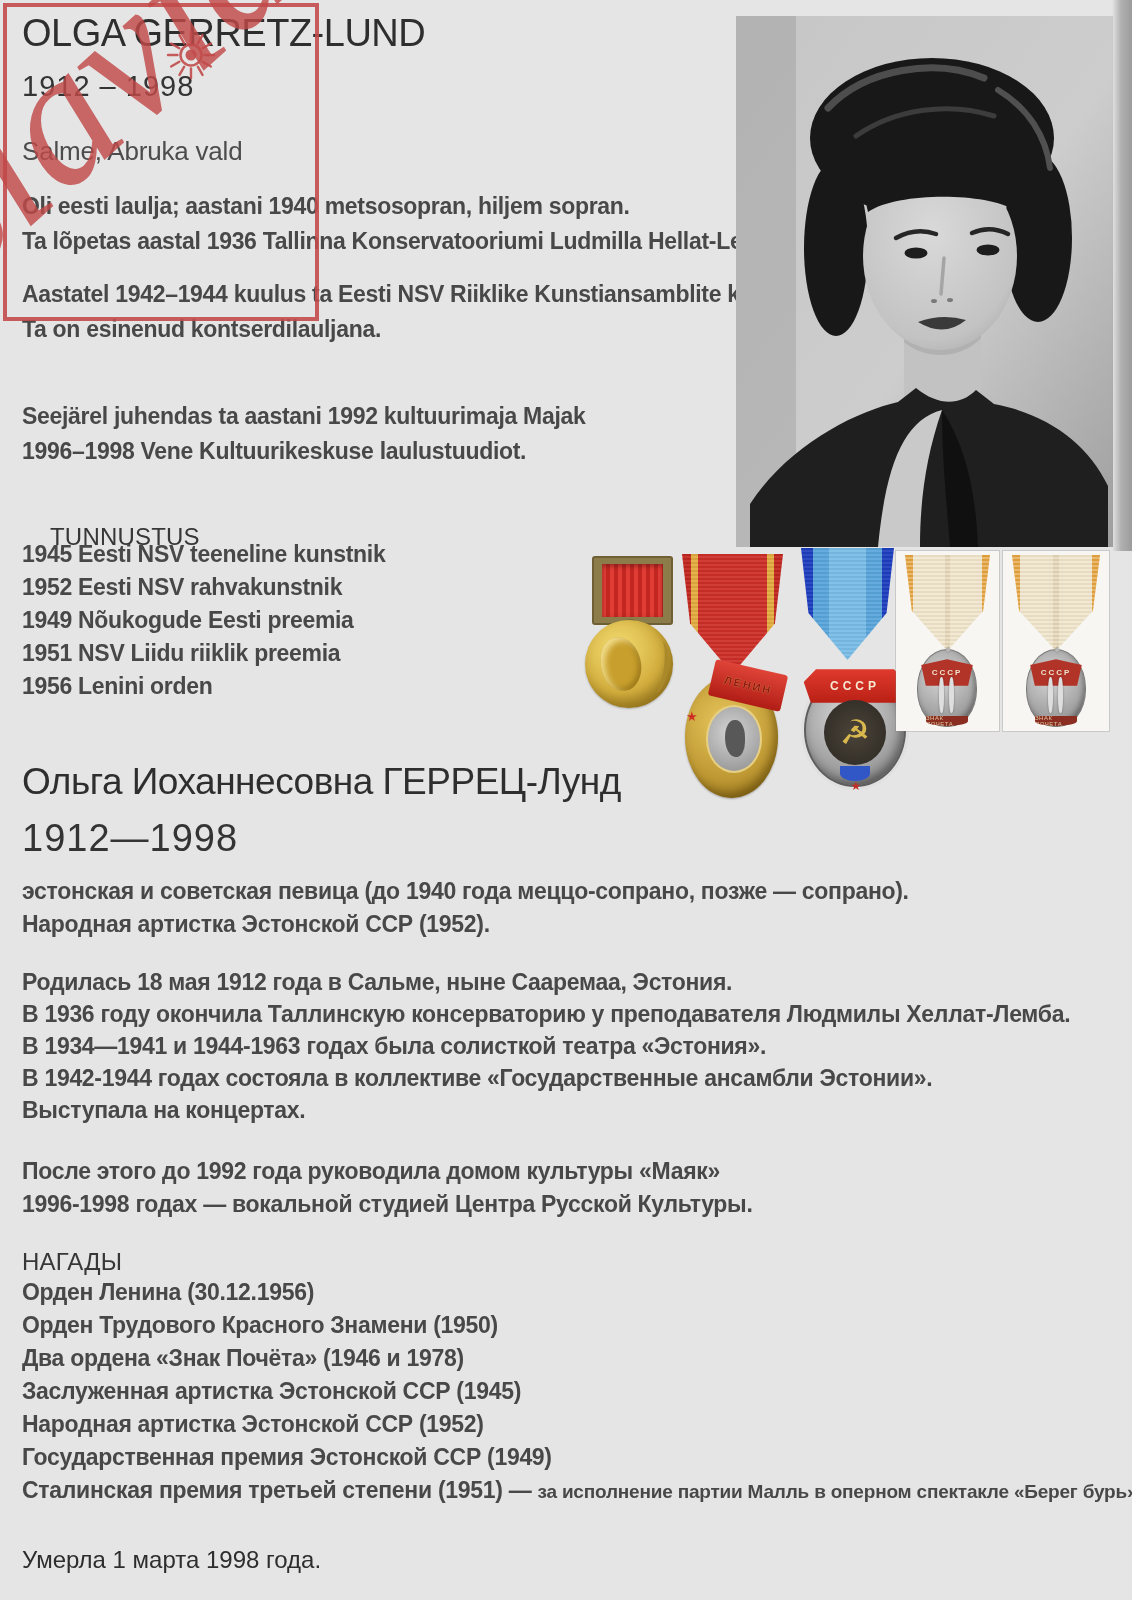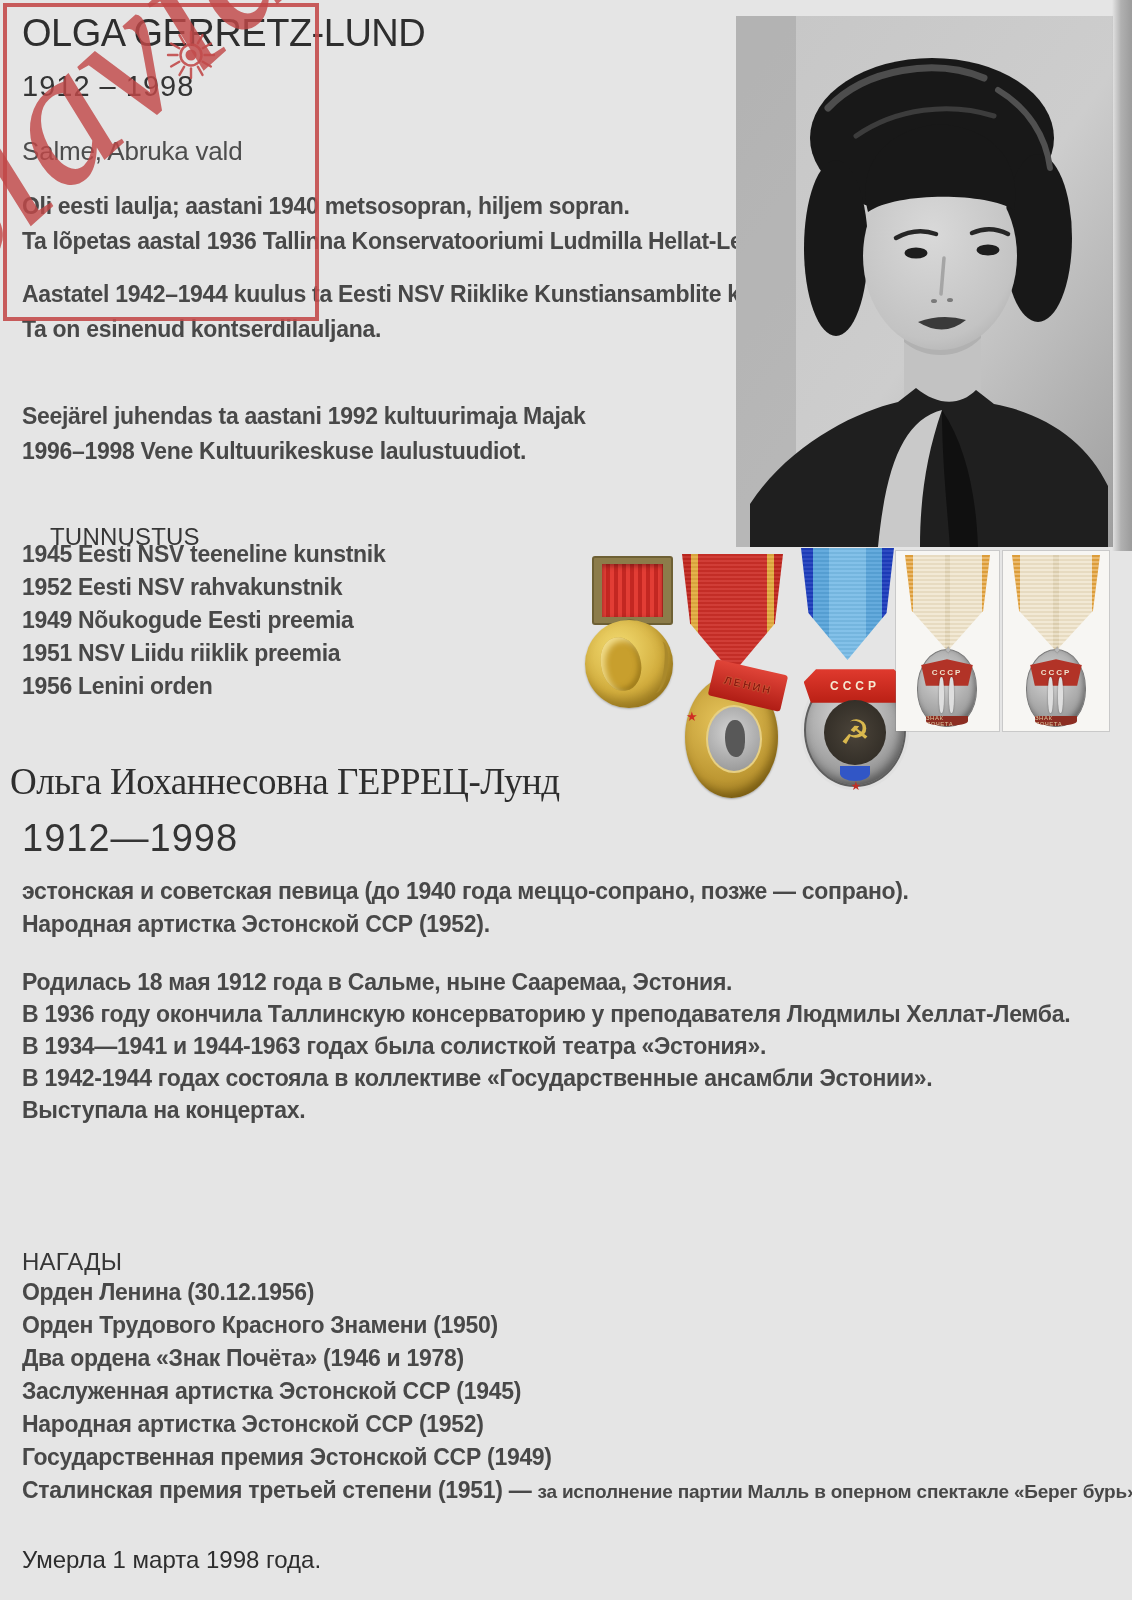--- a/index.html
+++ b/index.html
@@ -12,21 +12,21 @@
   .abs{position:absolute;}
   .nowrap{white-space:nowrap;}
 
   
   .h1-est{left:22px;top:12px;font-size:38px;line-height:1.15;color:#2e2e2e;letter-spacing:-.5px;font-weight:400;}
   .years-est{left:22px;top:70px;font-size:29px;line-height:1.15;color:#343434;letter-spacing:1px;font-weight:300;}
   .birthplace{left:22px;top:136px;font-size:26px;color:#4c4c4c;letter-spacing:-.2px;}
   .body-block{left:22px;font-size:23px;letter-spacing:-.3px;color:#484848;font-weight:bold;}
   .lh35{line-height:35px;} .lh33{line-height:33px;} .lh32{line-height:32px;}
   .sec-title{left:22px;font-size:24px;color:#373737;letter-spacing:.2px;}
-  .h2-ru{left:10px;top:760px;font-size:37px;line-height:1.2;color:#2e2e2e;letter-spacing:-.5px;font-family:Liberation Serif, serif;}
+  .h2-ru{left:22px;top:760px;font-size:37px;line-height:1.2;color:#2e2e2e;letter-spacing:-.5px;}
   .years-ru{left:22px;top:817px;font-size:38px;color:#343434;letter-spacing:1px;}
   .stalin-note{font-size:19px;letter-spacing:-.2px;}
   .death{left:22px;top:1546px;font-size:24px;color:#2d2d2d;}
 
   
   .wm-box{left:3px;top:3px;width:308px;height:310px;border:4px solid rgba(195,75,75,.9);z-index:6;}
   .wm-text{
     left:-20px;top:118px;z-index:6;
     font-family:"Liberation Serif", serif;font-style:italic;
     font-size:190px;line-height:1.1;color:rgba(193,72,72,.82);
@@ -267,20 +267,24 @@
   </div>
 
   <div class="abs body-block lh32" style="top:966px;">
     <div class="nowrap">Родилась 18 мая 1912 года в Сальме, ныне Сааремаа, Эстония.</div>
     <div class="nowrap">В 1936 году окончила Таллинскую консерваторию у преподавателя Людмилы Хеллат-Лемба.</div>
     <div class="nowrap">В 1934—1941 и 1944-1963 годах была солисткой театра «Эстония».</div>
     <div class="nowrap">В 1942-1944 годах состояла в коллективе «Государственные ансамбли Эстонии».</div>
     <div class="nowrap">Выступала на концертах.</div>
   </div>
 
+  <div class="abs body-block lh33" style="top:1155px;">
+    <div class="nowrap">После этого до 1992 года руководила домом культуры «Маяк»</div>
+    <div class="nowrap">1996-1998 годах — вокальной студией Центра Русской Культуры.</div>
+  </div>
 
   <div class="abs sec-title nowrap" style="top:1248px;">НАГАДЫ</div>
   <div class="abs body-block lh33" style="top:1276px;">
     <div class="nowrap">Орден Ленина (30.12.1956)</div>
     <div class="nowrap">Орден Трудового Красного Знамени (1950)</div>
     <div class="nowrap">Два ордена «Знак Почёта» (1946 и 1978)</div>
     <div class="nowrap">Заслуженная артистка Эстонской ССР (1945)</div>
     <div class="nowrap">Народная артистка Эстонской ССР (1952)</div>
     <div class="nowrap">Государственная премия Эстонской ССР (1949)</div>
     <div class="nowrap"><span>Сталинская премия третьей степени (1951) — </span><span class="stalin-note">за исполнение партии Малль в оперном спектакле «Берег бурь» Г. Г. Эрнесакса</span></div>

